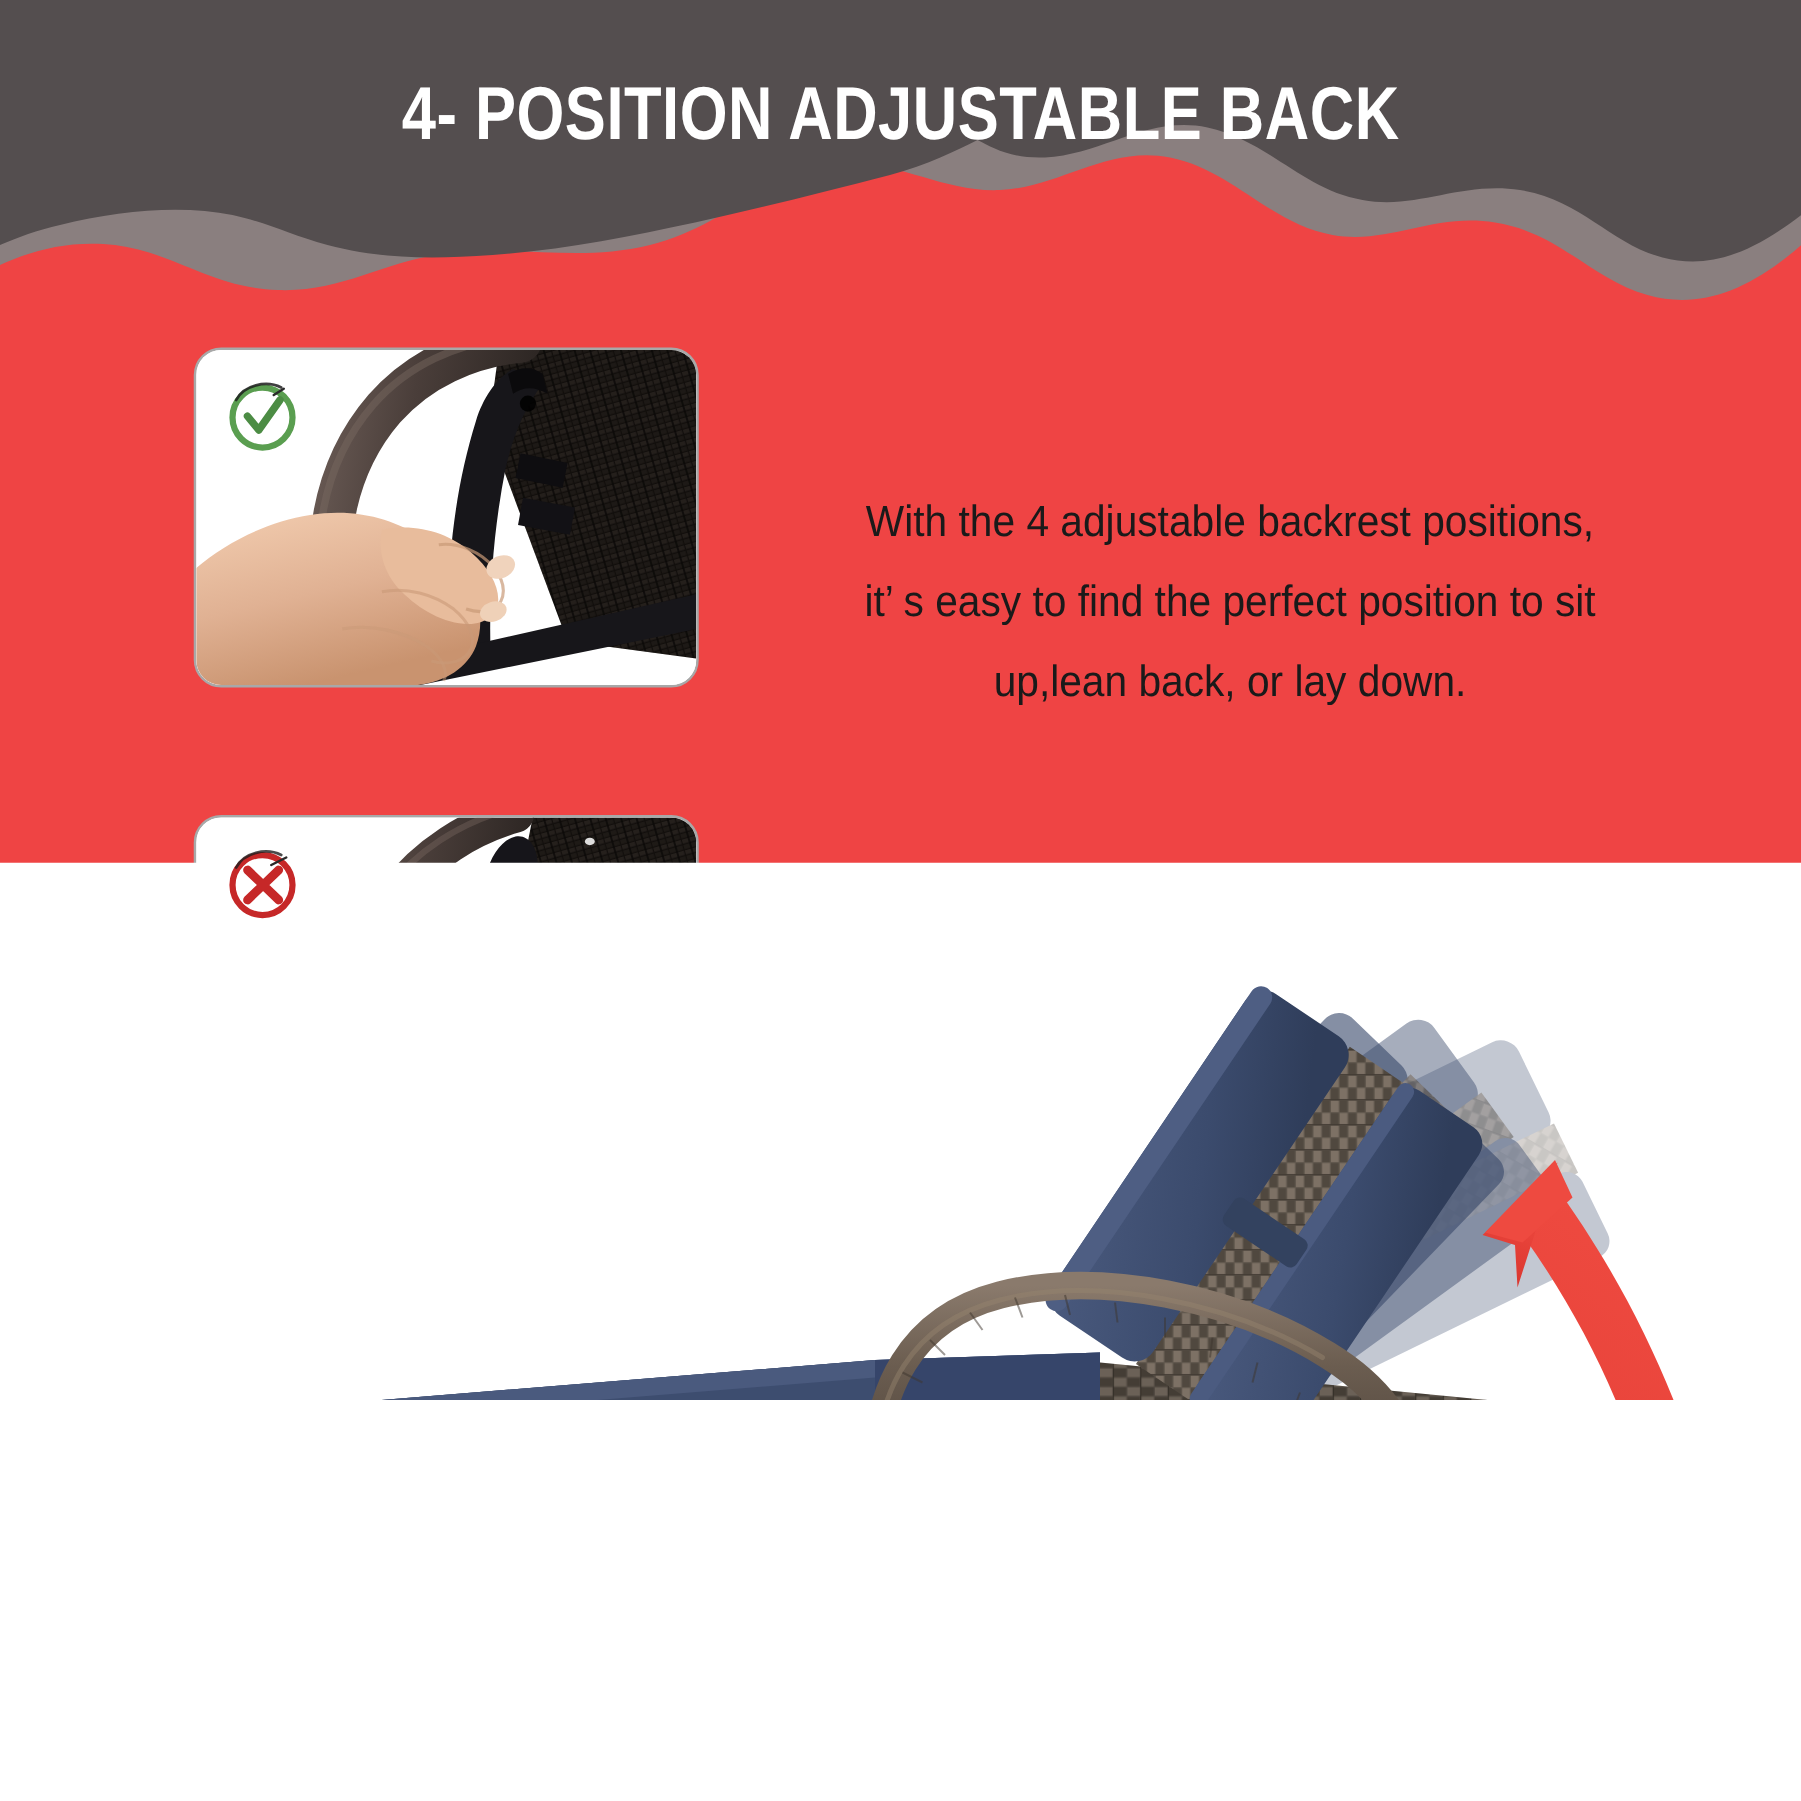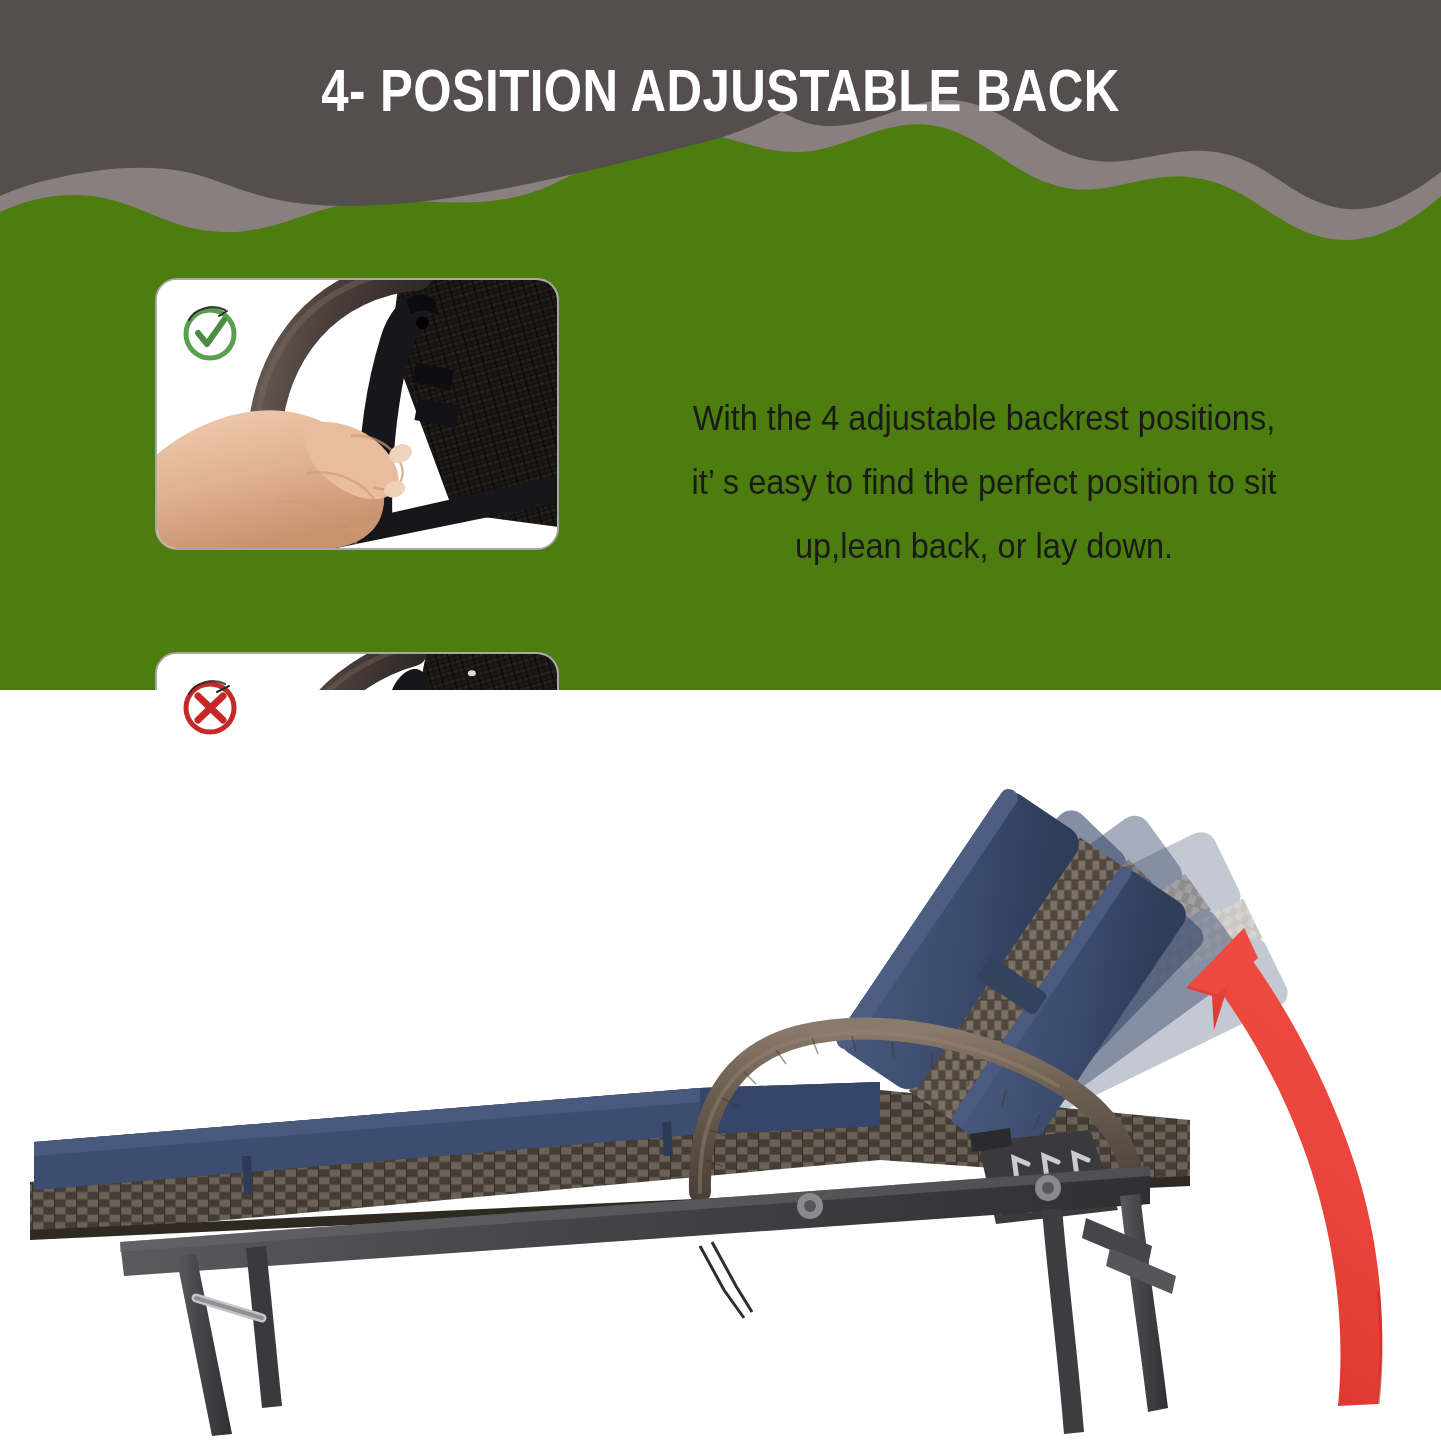--- a/index.html
+++ b/index.html
@@ -6,22 +6,22 @@
     margin: 0;
     padding: 0;
     background: #ffffff;
   }
   body {
     font-family: "Liberation Sans", sans-serif;
   }
   #page {
     position: relative;
     width: 1441px;
-    height: 1441px;
-    background: #4d7c0f;
+    height: 1120px;
+    background: #ef4444;
     overflow: hidden;
   }
 
   
   #header-banner {
     position: absolute;
     left: 0;
     top: 0;
     width: 1441px;
     height: 270px;

